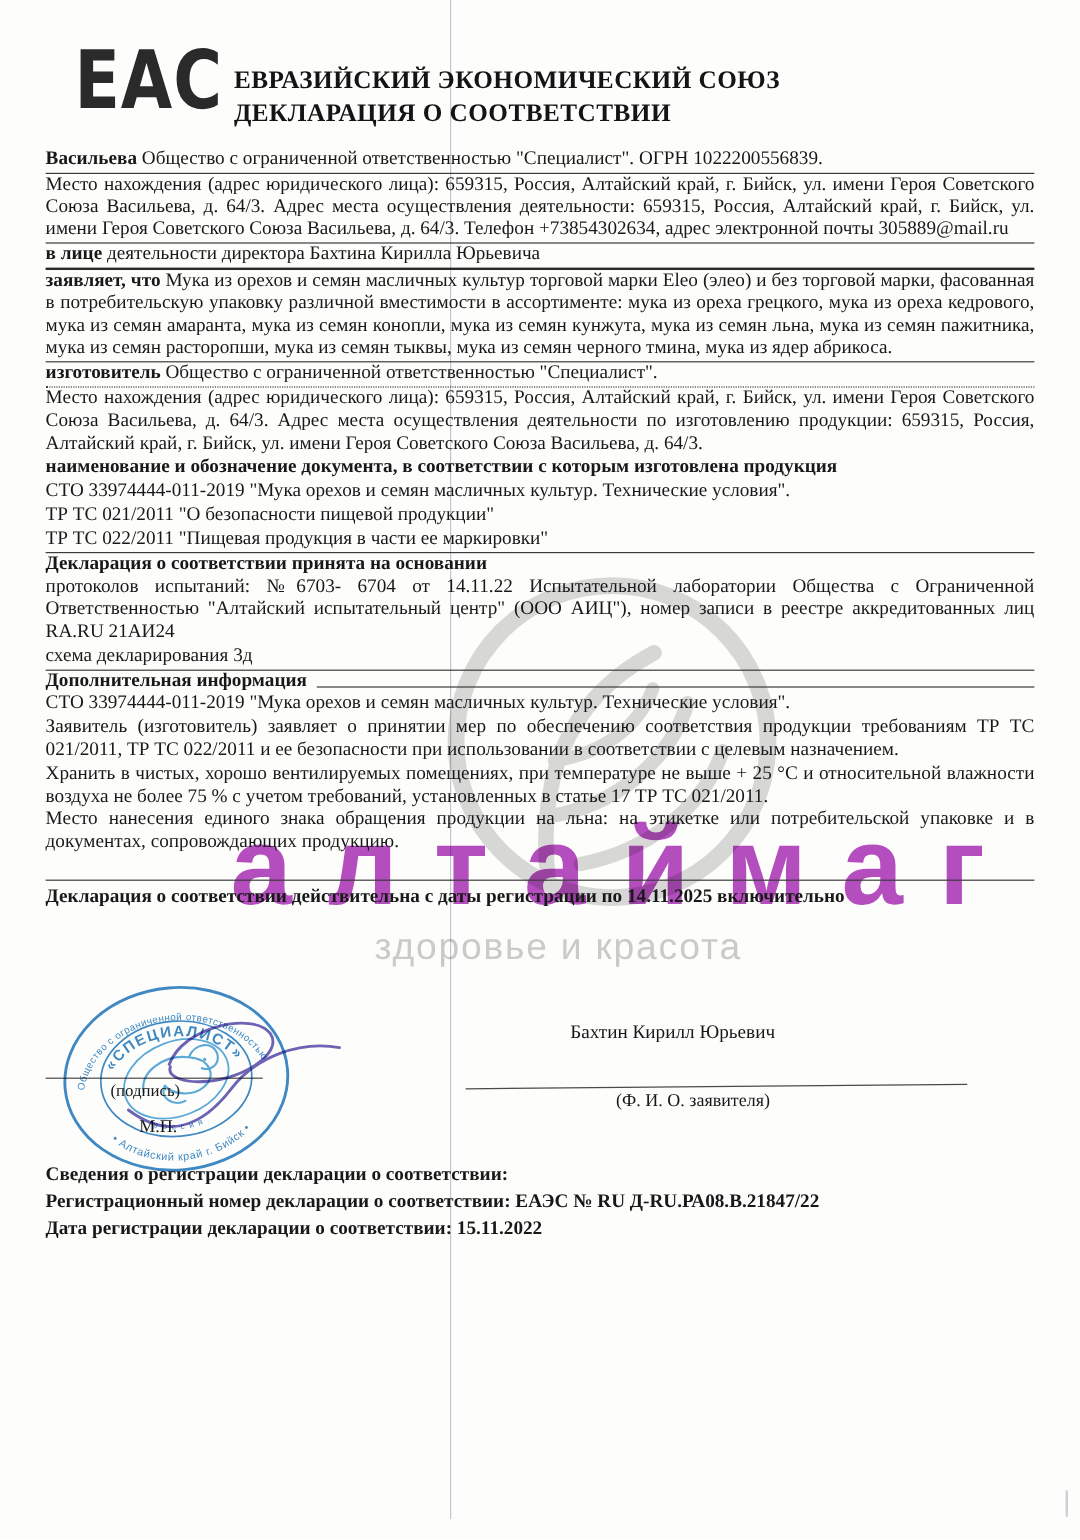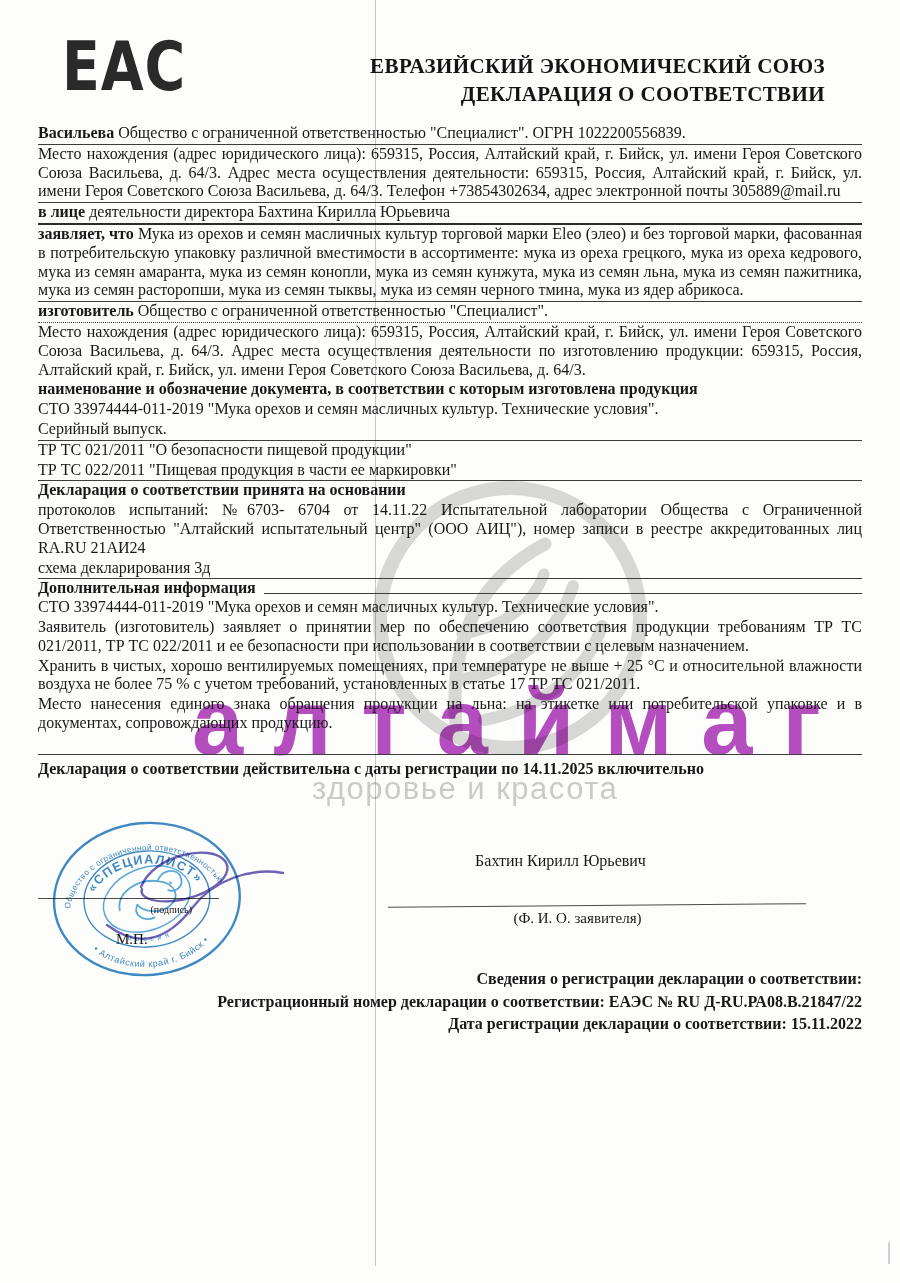--- a/index.html
+++ b/index.html
@@ -4,21 +4,21 @@
 <style>
   html,body{margin:0;padding:0;background:#ffffff;}
   .page{position:relative;width:900px;height:1283px;background:#fdfdfc;overflow:hidden;
         font-family:"Liberation Serif","DejaVu Serif",serif;color:#181818;
         font-size:16px;line-height:18.8px;}
 
   
   .eac{position:absolute;left:62px;top:34px;font-family:"DejaVu Sans",sans-serif;
        font-weight:bold;font-size:66px;line-height:66px;color:#2a2a2a;
        transform:scale(.84,1.02);transform-origin:left top;letter-spacing:1px;}
-  .titles{position:absolute;left:195px;top:52px;width:630px;text-align:right;
+  .titles{position:absolute;left:195px;top:52px;width:630px;text-align:left;
           font-weight:bold;font-size:21px;line-height:28px;letter-spacing:.4px;color:#141414;}
 
   
   .main{position:absolute;left:38px;top:124px;width:824px;z-index:2;}
   .main p{margin:0;padding:0 0 1px 0;}
   .b{font-weight:bold;}
   .jt{text-align:justify;}
   .rule{border-bottom:1.6px solid #3c3c3c;}
   .rule-thick{border-bottom:2.3px solid #2c2c2c;}
   .rule-dot{border-bottom:1.7px dotted #3f3f3f;}
@@ -37,29 +37,29 @@
             color:#a21caf;opacity:.78;white-space:nowrap;}
   .wm-tag{left:312px;top:780px;font-family:"Liberation Sans","DejaVu Sans",sans-serif;
           font-size:31px;letter-spacing:1.5px;color:#c7c7c7;opacity:.9;white-space:nowrap;}
 
   
   .sig-name{position:absolute;left:388px;top:852px;width:345px;text-align:center;z-index:2;}
   .sig-line-right{position:absolute;left:388px;top:905px;width:418px;border-top:1.4px solid #4a4a4a;
                   transform:rotate(-.5deg);z-index:2;}
   .sig-fio{position:absolute;left:405px;top:909px;width:345px;text-align:center;font-size:15px;z-index:2;}
   .sig-line-left{position:absolute;left:38px;top:898px;width:181px;border-top:1.4px solid #4a4a4a;z-index:2;}
-  .sig-podpis{position:absolute;left:92px;top:901px;width:100px;text-align:right;font-size:10px;z-index:4;}
+  .sig-podpis{position:absolute;left:92px;top:901px;width:100px;text-align:left;font-size:14px;z-index:4;}
   .sig-mp{position:absolute;left:116px;top:930px;font-size:15px;z-index:4;}
   .stamp{position:absolute;left:46px;top:818px;z-index:3;mix-blend-mode:multiply;opacity:.92;
          transform:rotate(-5deg);}
   .autograph{position:absolute;left:95px;top:833px;z-index:5;mix-blend-mode:multiply;}
 
   
   .footer{position:absolute;left:38px;top:970px;width:824px;font-weight:bold;z-index:2;}
-  .footer p{margin:0 0 5px 0;padding:0;line-height:17.5px;text-align:right;}
+  .footer p{margin:0 0 5px 0;padding:0;line-height:17.5px;}
 
   
   .fold{position:absolute;left:375px;top:0;width:1px;height:1266px;background:#c3c9cd;z-index:6;
         mix-blend-mode:multiply;}
   .edge{position:absolute;left:888px;top:1242px;width:1.5px;height:22px;background:#ccd1d5;z-index:6;}
 </style>
 </head>
 <body>
 
 <div class="page">
@@ -97,21 +97,20 @@
 
     <p class="rule-dot"><span class="b">изготовитель</span>
        <span>Общество с ограниченной ответственностью "Специалист".</span></p>
 
     <p class="jt">Место нахождения (адрес юридического лица): 659315, Россия, Алтайский край, г. Бийск, ул. имени Героя Советского Союза Васильева, д. 64/3. Адрес места осуществления деятельности по изготовлению продукции: 659315, Россия, Алтайский край, г. Бийск, ул. имени Героя Советского Союза Васильева, д. 64/3.</p>
 
     <p class="b">наименование и обозначение документа, в соответствии с которым изготовлена продукция</p>
     <p>СТО 33974444-011-2019  "Мука орехов и семян масличных культур. Технические условия".</p>
 
 
-    <p class="rule">Серийный выпуск.</p>
 
     <p>ТР ТС 021/2011 "О безопасности пищевой продукции"</p>
     <p class="rule">ТР ТС 022/2011 "Пищевая продукция в части ее маркировки"</p>
 
     <p class="b">Декларация о соответствии принята на основании</p>
     <p class="jt">протоколов испытаний: №6703- 6704 от 14.11.22  Испытательной лаборатории  Общества с Ограниченной Ответственностью "Алтайский испытательный  центр" (ООО АИЦ"),  номер  записи в реестре аккредитованных лиц RA.RU 21АИ24</p>
     <p class="rule">схема декларирования 3д</p>
 
     <div class="hrow">
       <span class="b">Дополнительная информация</span>

